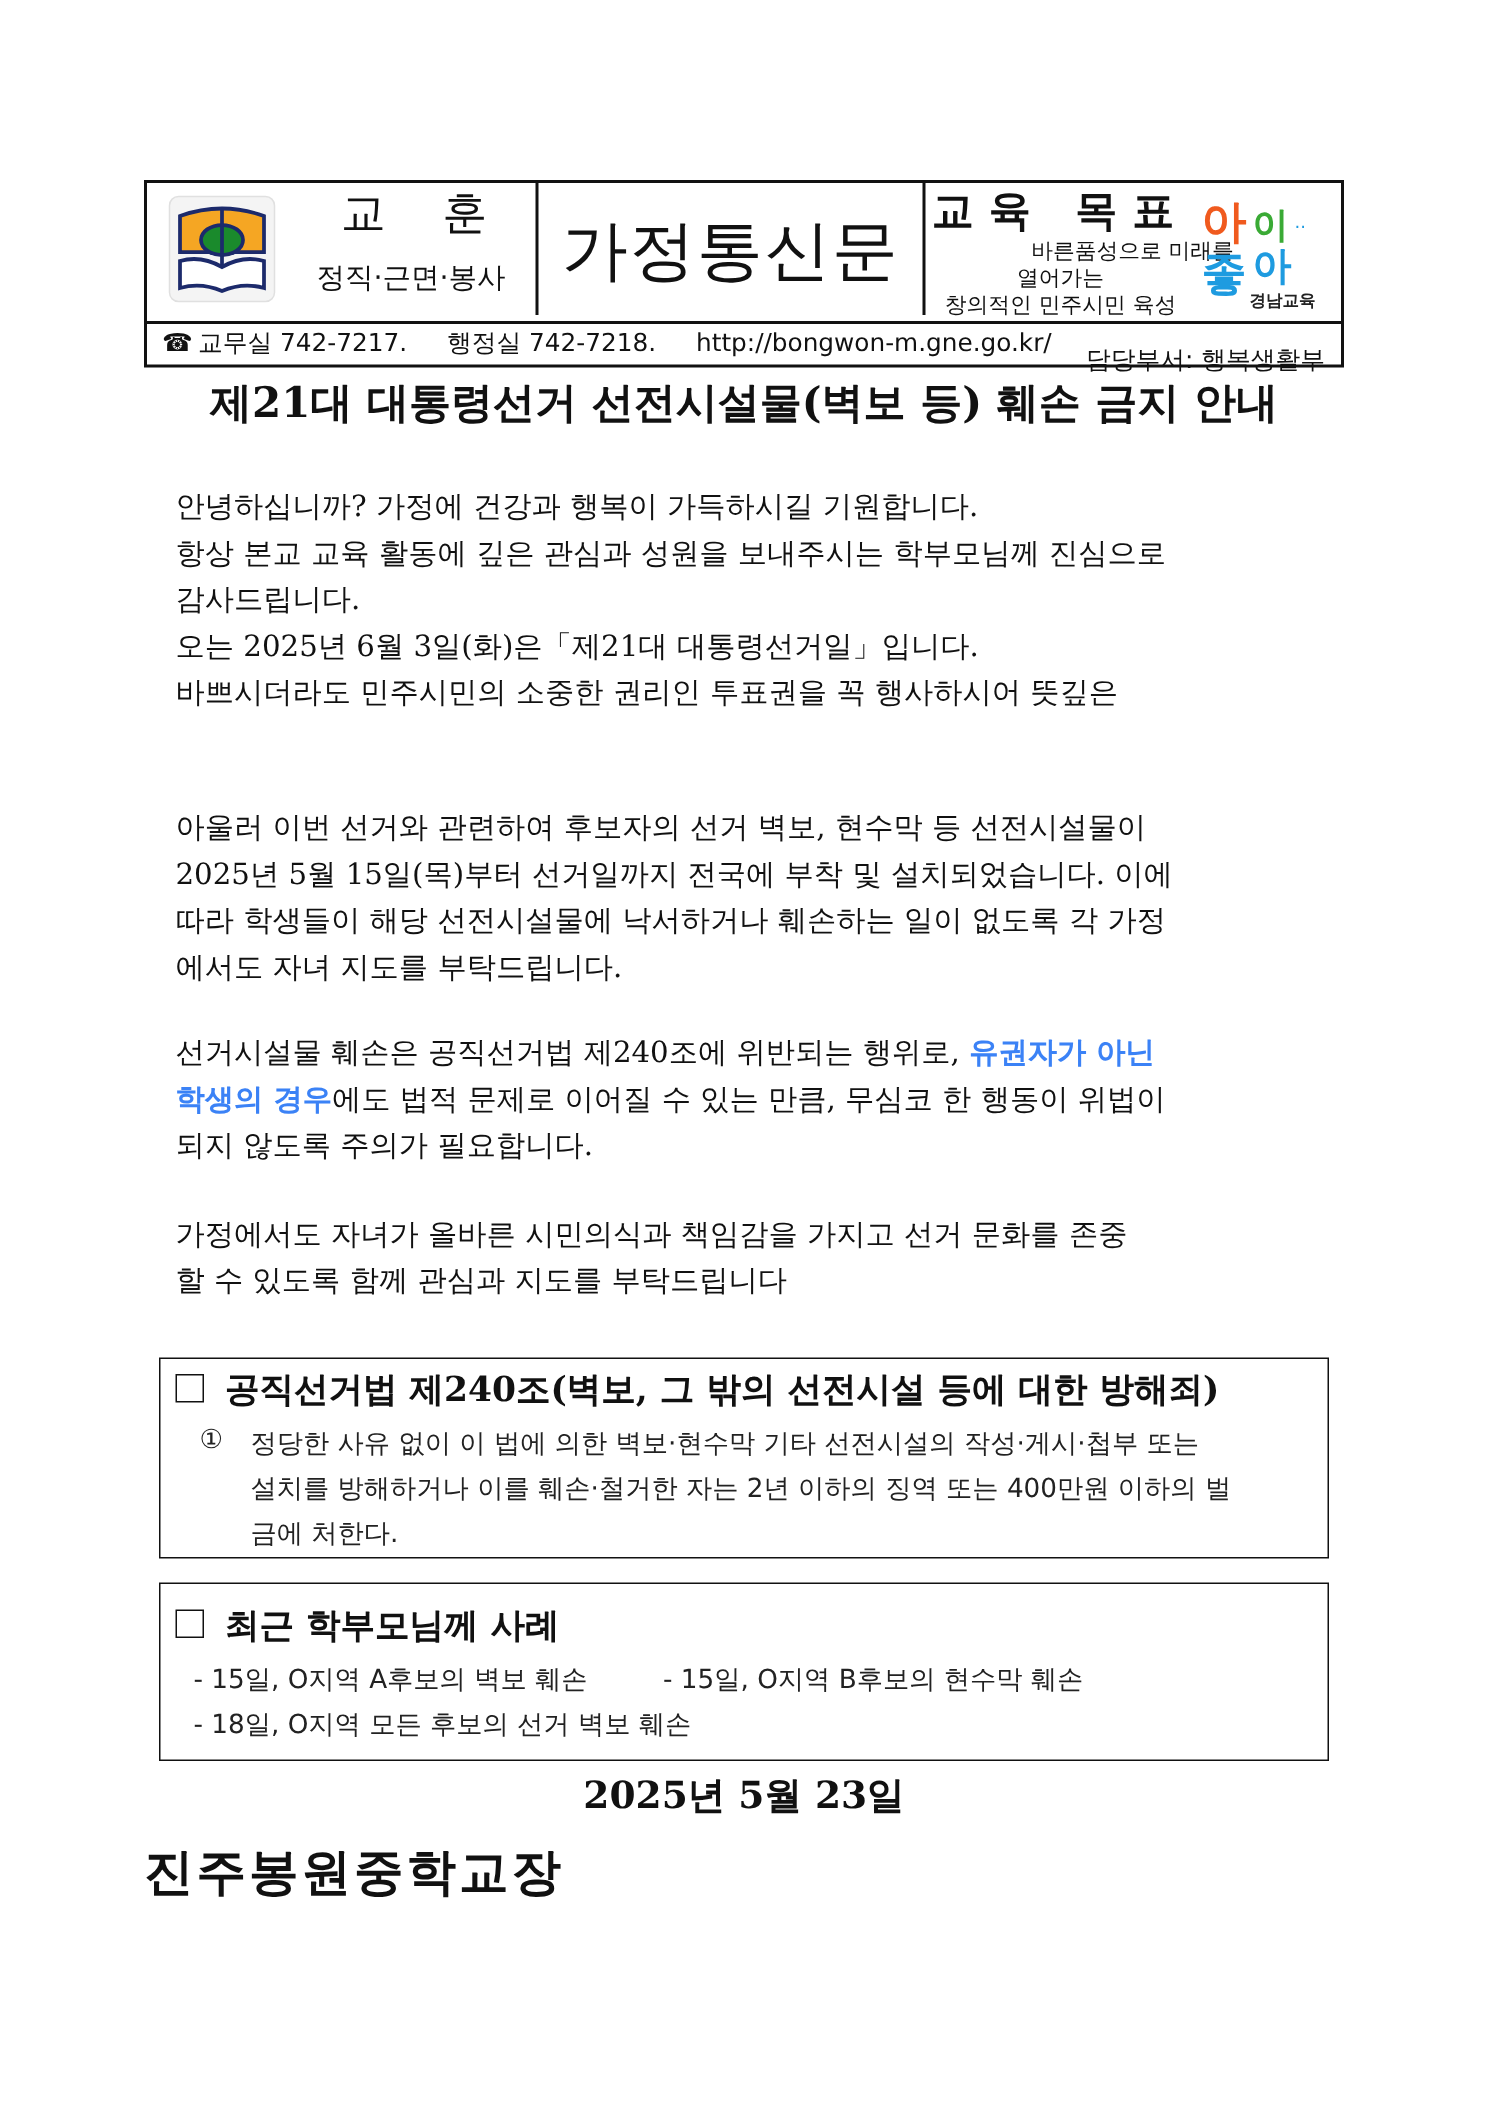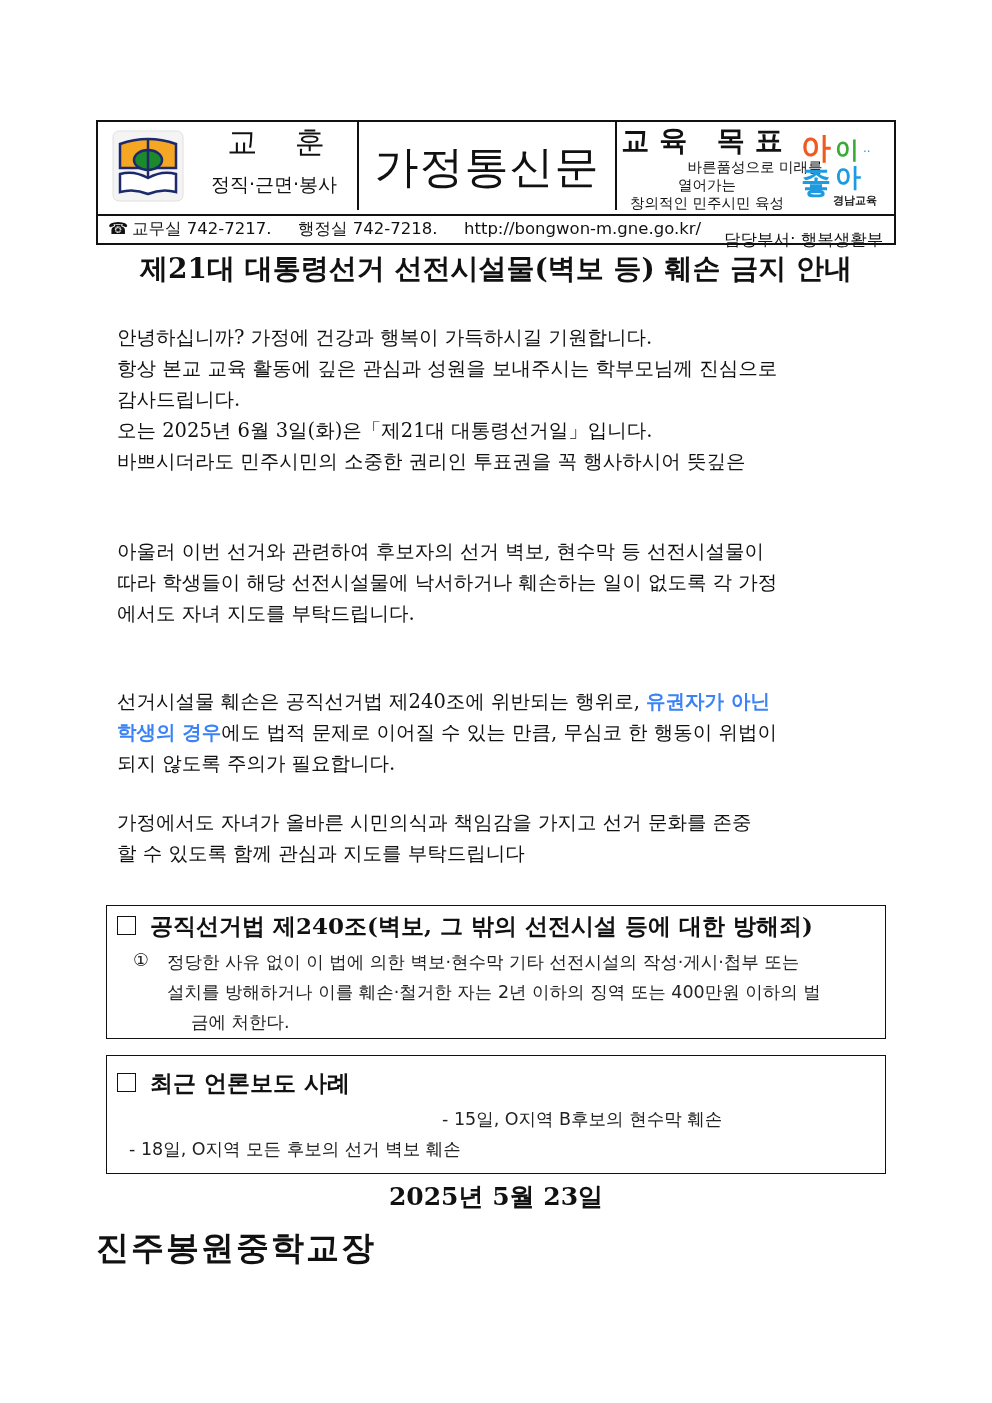--- a/index.html
+++ b/index.html
@@ -87,43 +87,45 @@
 <div class="abs para" style="top:322px;">
   <span class="line"> 안녕하십니까? 가정에 건강과 행복이 가득하시길 기원합니다.</span>
   <span class="line"> 항상 본교 교육 활동에 깊은 관심과 성원을 보내주시는 학부모님께 진심으로</span>
   <span class="line">감사드립니다.</span>
   <span class="line"> 오는 2025년 6월 3일(화)은「제21대 대통령선거일」입니다.</span>
   <span class="line"> 바쁘시더라도 민주시민의 소중한 권리인 투표권을 꼭 행사하시어 뜻깊은</span>
 </div>
 
 <div class="abs para" style="top:536px;">
   <span class="line"> 아울러 이번 선거와 관련하여 후보자의 선거 벽보, 현수막 등 선전시설물이</span>
+  <span class="line">2025년 5월 15일(목)부터 선거일까지 전국에 부착 및 설치되었습니다. 이에</span>
   <span class="line">따라 학생들이 해당 선전시설물에 낙서하거나 훼손하는 일이 없도록 각 가정</span>
   <span class="line">에서도 자녀 지도를 부탁드립니다.</span>
 </div>
 
 <div class="abs para" style="top:686px;">
   <span class="line"><span> 선거시설물 훼손은 공직선거법 제240조에 위반되는 행위로, </span><span class="red">유권자가 아닌</span></span>
   <span class="line"><span class="red">학생의 경우</span><span>에도 법적 문제로 이어질 수 있는 만큼, 무심코 한 행동이 위법이</span></span>
   <span class="line">되지 않도록 주의가 필요합니다.</span>
 </div>
 
 <div class="abs para" style="top:807px;">
   <span class="line"> 가정에서도 자녀가 올바른 시민의식과 책임감을 가지고 선거 문화를 존중</span>
   <span class="line">할 수 있도록 함께 관심과 지도를 부탁드립니다</span>
 </div>
 
 <div class="abs box" style="top:905px; height:134px;">
   <div class="box-title" style="top:5px;"><span class="sq"></span><span>공직선거법 제240조(벽보, 그 밖의 선전시설 등에 대한 방해죄)</span></div>
   <div class="box-line" style="left:26px; top:44px;">①</div>
   <div class="box-line" style="left:60px; top:44px;">정당한 사유 없이 이 법에 의한 벽보·현수막 기타 선전시설의 작성·게시·첩부 또는</div>
   <div class="box-line" style="left:60px; top:74px;">설치를 방해하거나 이를 훼손·철거한 자는 2년 이하의 징역 또는 400만원 이하의 벌</div>
-  <div class="box-line" style="left:60px; top:104px;margin-left:24px;">금에 처한다.</div>
+  <div class="box-line" style="left:60px; top:104px;">금에 처한다.</div>
 </div>
 
 <div class="abs box" style="top:1055px; height:119px;">
-  <div class="box-title" style="top:12px;"><span class="sq"></span><span>최근 언론보도 사례</span></div>
+  <div class="box-title" style="top:12px;"><span class="sq"></span><span>최근 학부모님께 사례</span></div>
+  <div class="box-line" style="left:22px; top:51px;">- 15일, O지역 A후보의 벽보 훼손</div>
   <div class="box-line" style="left:335px; top:51px;">- 15일, O지역 B후보의 현수막 훼손</div>
   <div class="box-line" style="left:22px; top:81px;">- 18일, O지역 모든 후보의 선거 벽보 훼손</div>
 </div>
 
 <div class="abs date">2025년 5월 23일</div>
 <div class="abs signer">진주봉원중학교장</div>
 
 </body></html>

